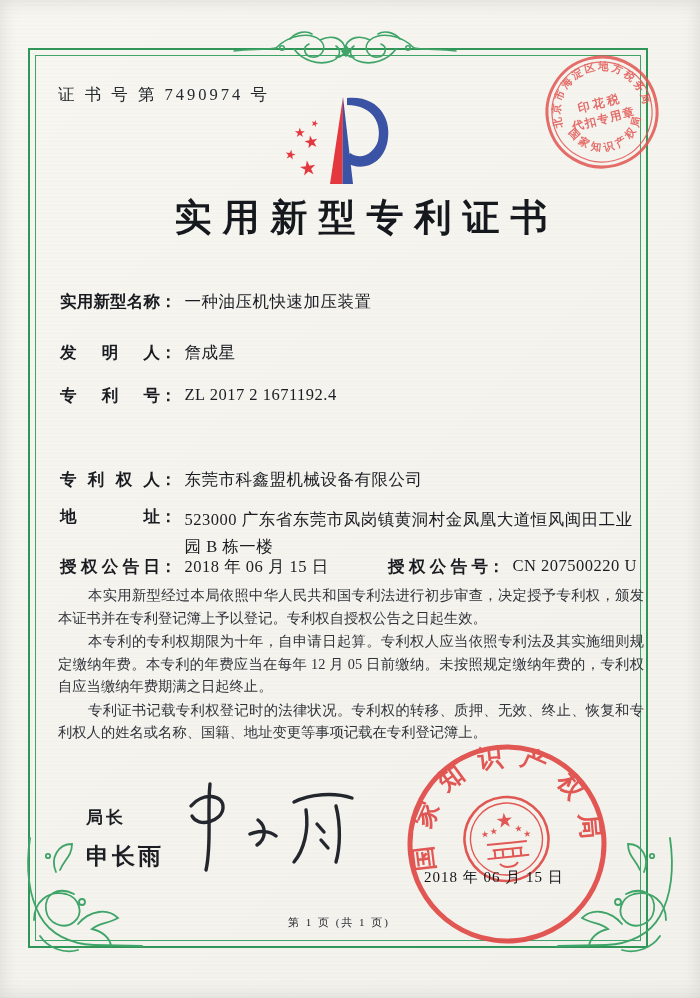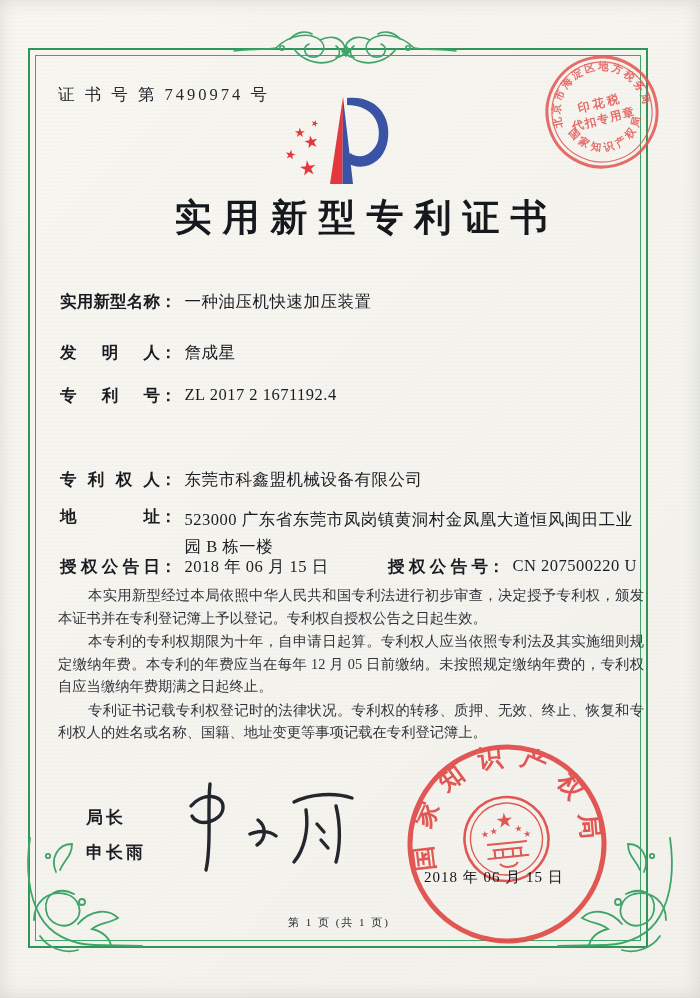--- a/index.html
+++ b/index.html
@@ -53,21 +53,21 @@
   .cell2{ position:absolute; left:328px; top:0; white-space:nowrap; }
 
   .paras{ position:absolute; left:58px; top:584px; width:586px; }
   .paras p{
     font-size:14.3px; line-height:22.5px; text-indent:2.1em;
     text-align:justify; color:#30333a; margin-bottom:1px;
     font-family:"Liberation Serif","DejaVu Serif",serif;
   }
 
   .signer-title{ position:absolute; left:86px; top:806px; font-size:17px; font-weight:650; letter-spacing:3px; color:#1c1e24;}
-  .signer-name { position:absolute; left:86px; top:841px; font-size:17px; font-weight:650; letter-spacing:3px; color:#1c1e24;}
+  .signer-name { position:absolute; left:86px; top:841px; font-size:23px; font-weight:650; letter-spacing:3px; color:#1c1e24;}
   .signature{ position:absolute; left:170px; top:770px; width:215px; height:110px; }
 
   .seal-main{ position:absolute; left:402px; top:739px; width:210px; height:210px; opacity:.92; }
   .seal-date{
     position:absolute; left:424px; top:868px; font-size:15px; color:#141518;
     letter-spacing:1px; font-weight:500; white-space:nowrap;
   }
   .seal-tax{ position:absolute; left:534px; top:44px; width:136px; height:136px; opacity:.85; }
 
   .footer{

